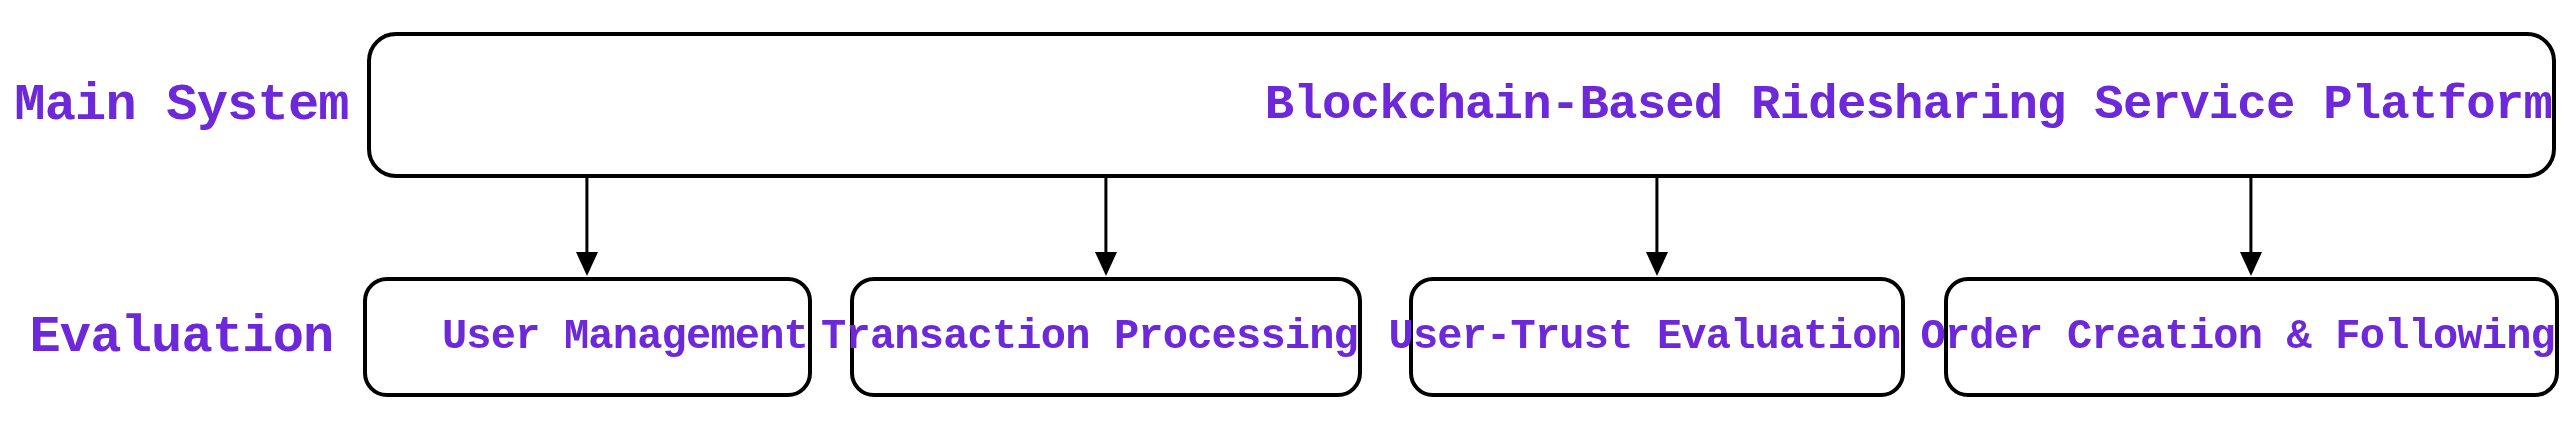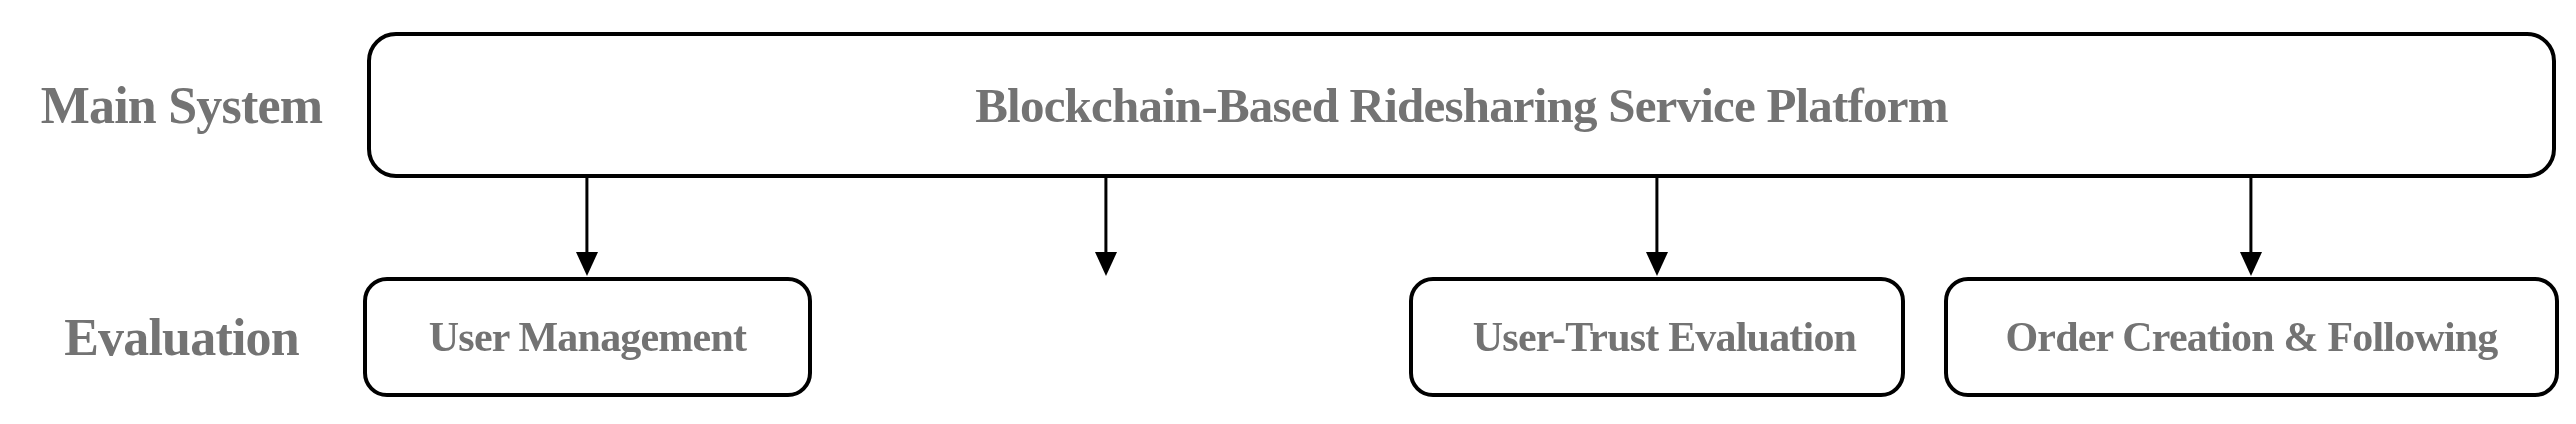--- a/index.html
+++ b/index.html
@@ -5,22 +5,22 @@
   html, body {
     margin: 0;
     padding: 0;
     background: #ffffff;
   }
   .canvas {
     position: relative;
     width: 2576px;
     height: 424px;
     background: #ffffff;
-    font-family: Liberation Serif, serif;
-    color: #737373;
+    font-family: Liberation Mono, monospace;
+    color: #6d28d9;
     overflow: hidden;
   }
   .row-label {
     position: absolute;
     left: 0;
     width: 363px;
     display: flex;
     align-items: center;
     justify-content: center;
     font-size: 52px;
@@ -31,21 +31,21 @@
   .main-row-label { top: 32px;  height: 146px; }
   .sub-row-label  { top: 277px; height: 120px; }
 
   .node {
     position: absolute;
     box-sizing: border-box;
     background: #ffffff;
     border: 4.9px solid #000000;
     display: flex;
     align-items: center;
-    justify-content: center;
+    justify-content: flex-end;
     font-weight: bold;
     white-space: nowrap;
   }
   .main-box {
     left: 367px;
     top: 32px;
     width: 2189px;
     height: 146px;
     border-radius: 29px;
     font-size: 49px;
@@ -122,20 +122,23 @@
     <div class="arrow-line"></div>
     <div class="arrow-head"></div>
   </div>
 
   <div class="row-label sub-row-label">Evaluation</div>
 
   <div class="node sub-box sub-box-1">
     <span>User Management</span>
   </div>
 
+  <div class="node sub-box sub-box-2">
+    <span>Transaction Processing</span>
+  </div>
 
   <div class="node sub-box sub-box-3">
     <span>User-Trust Evaluation</span>
   </div>
 
   <div class="node sub-box sub-box-4">
     <span>Order Creation &amp; Following</span>
   </div>
 
 </div>

